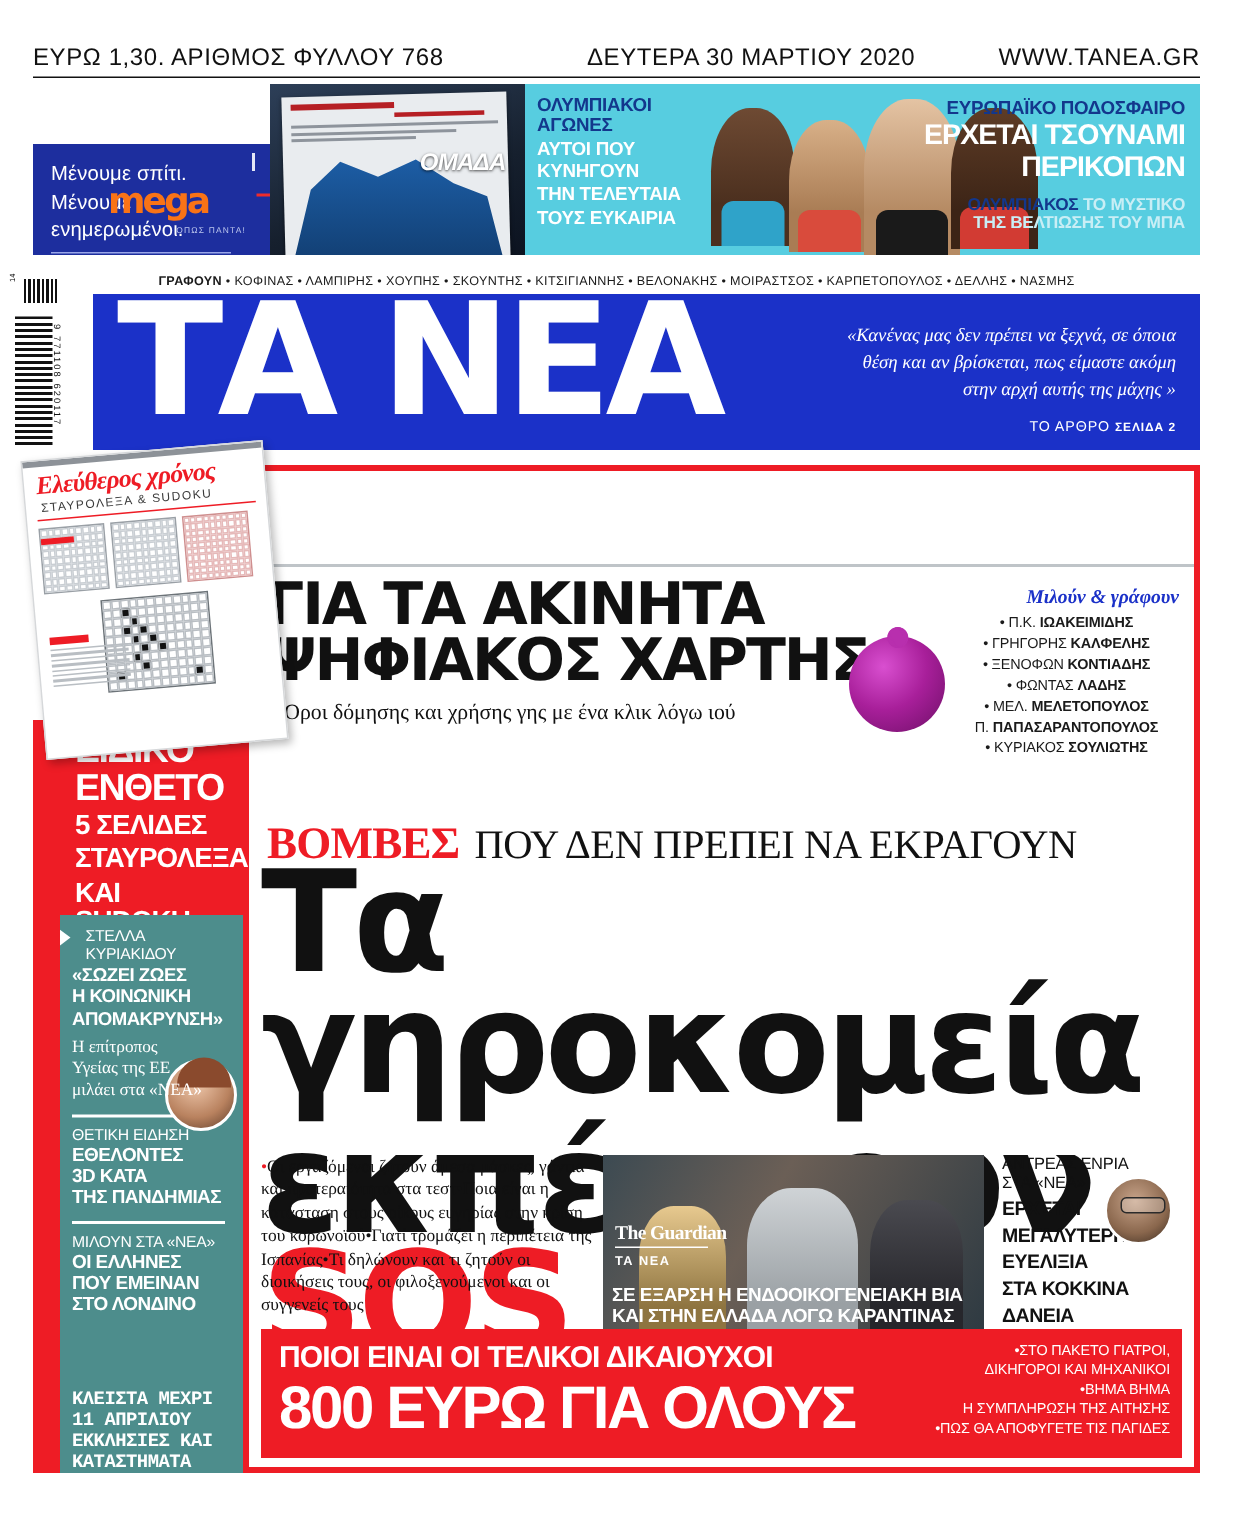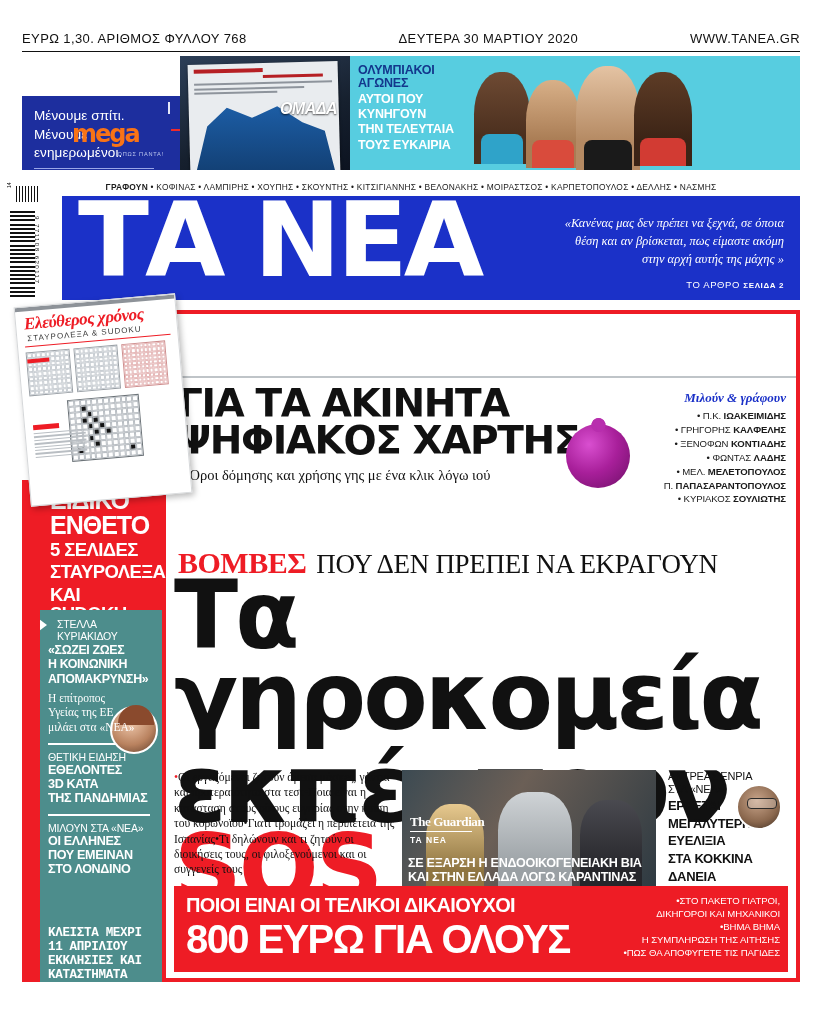--- a/index.html
+++ b/index.html
@@ -10,21 +10,21 @@
     font-family: "Liberation Sans", sans-serif;
     overflow: hidden;
     position: relative;
   }
   .page { position: relative; width: 822px; height: 1024px; background:#fff; }
 
   
   .topbar {
     position:absolute; left:22px; top:34px; width:778px; height:18px;
     display:flex; align-items:center; justify-content:space-between;
-    font-size:13px; letter-spacing:.4px; color:#111;
+    font-size:16px; letter-spacing:.4px; color:#111;
     border-bottom:1.6px solid #111; padding-bottom:8px;
   }
   .topbar .mid { margin-left:40px; }
 
   
   .promo {
     position:absolute; left:22px; top:56px; width:778px; height:114px;
     display:flex; overflow:hidden;
   }
   .promo-mega {
@@ -180,21 +180,21 @@
     position:absolute; left:50%; top:50%; width:7px; height:13px; margin-left:-3.5px;
     background:#b82fae; border-radius:3px; transform-origin:center -31px;
   }
 
   
   .speakers { position:absolute; right:10px; top:76px; width:150px; text-align:right; }
   .speakers .sh {
     font-family:"Liberation Serif", serif; font-style:italic; font-weight:bold;
     color:#1b31c8; font-size:13px; margin-bottom:3px;
   }
-  .speakers li { list-style:none; font-size:9.6px; color:#1a1a1a; line-height:1.45; letter-spacing:-.1px; }
+  .speakers li { list-style:none; font-size:9.6px; color:#1a1a1a; line-height:1.45; letter-spacing:-.1px;text-align:center; }
   .speakers li b { font-weight:bold; }
 
   
   .bombes { position:absolute; left:12px; top:232px; width:610px; display:flex; align-items:baseline; }
   .bombes .b1 {
     font-family:"Liberation Serif", serif; font-weight:bold; color:#ee1c25; font-size:30px; letter-spacing:-.5px;
   }
   .bombes .b2 {
     font-family:"Liberation Serif", serif; color:#111; font-size:27px; margin-left:10px; letter-spacing:-.3px;
   }
@@ -367,20 +367,27 @@
         <div class="h-white">ΚΥΝΗΓΟΥΝ</div>
         <div class="h-white">ΤΗΝ ΤΕΛΕΥΤΑΙΑ</div>
         <div class="h-white">ΤΟΥΣ ΕΥΚΑΙΡΙΑ</div>
       </div>
       <div class="faces">
         <div class="face f1"></div>
         <div class="face f2"></div>
         <div class="face f3"></div>
         <div class="face f4"></div>
       </div>
+      <div class="blk-right">
+        <div class="r1">ΕΥΡΩΠΑΪΚΟ ΠΟΔΟΣΦΑΙΡΟ</div>
+        <div class="r2">ΕΡΧΕΤΑΙ ΤΣΟΥΝΑΜΙ</div>
+        <div class="r2">ΠΕΡΙΚΟΠΩΝ</div>
+        <div class="r3"><span>ΟΛΥΜΠΙΑΚΟΣ</span><em> ΤΟ ΜΥΣΤΙΚΟ</em></div>
+        <div class="r4">ΤΗΣ ΒΕΛΤΙΩΣΗΣ ΤΟΥ ΜΠΑ</div>
+      </div>
     </div>
   </div>
 
   <div class="contrib">
     <b>ΓΡΑΦΟΥΝ</b>
     <span> • <span>ΚΟΦΙΝΑΣ • ΛΑΜΠΙΡΗΣ • ΧΟΥΠΗΣ • ΣΚΟΥΝΤΗΣ • ΚΙΤΣΙΓΙΑΝΝΗΣ • ΒΕΛΟΝΑΚΗΣ • ΜΟΙΡΑΣΤΣΟΣ • ΚΑΡΠΕΤΟΠΟΥΛΟΣ • ΔΕΛΛΗΣ • ΝΑΣΜΗΣ</span></span>
   </div>
 
   <div class="barcode-wrap">
     <div class="barcode-small-lbl">14</div>

